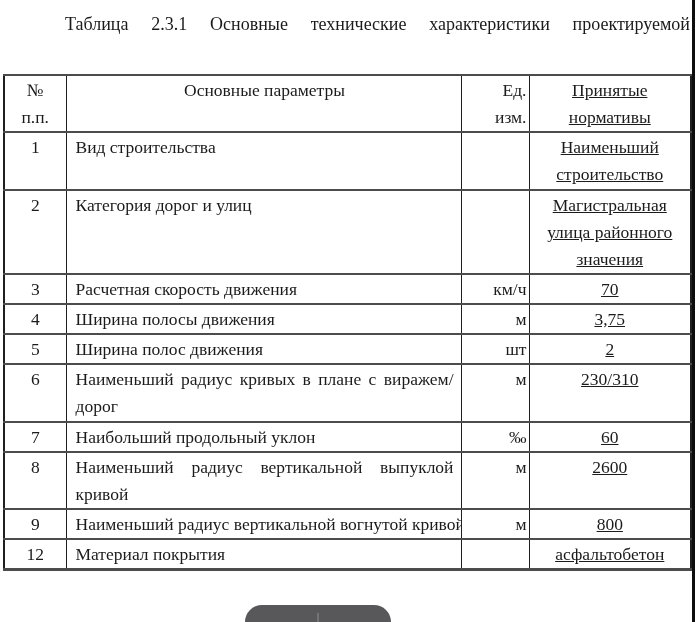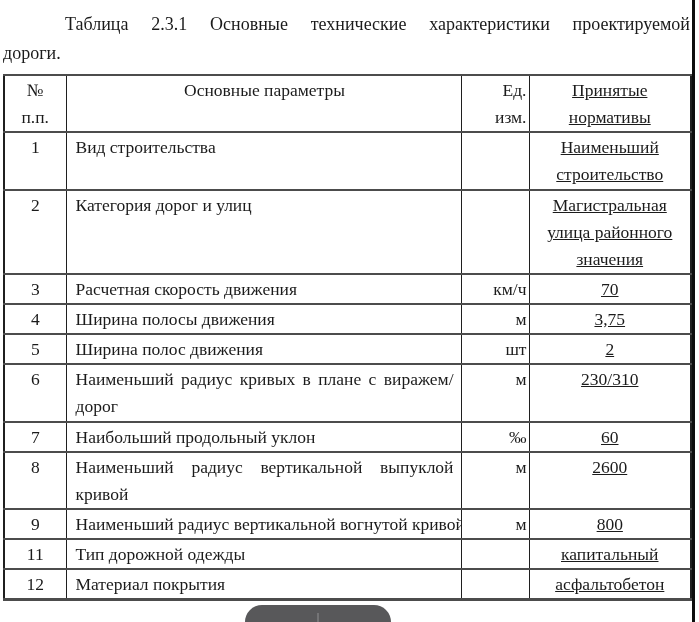--- a/index.html
+++ b/index.html
@@ -98,21 +98,20 @@
     margin-left: -1px;
   }
 </style>
 </head>
 <body>
 
 <div class="page">
 
   <div class="doc-title">
     <div class="t-line1">Таблица 2.3.1 Основные технические характеристики проектируемой автомобильной</div>
-    <div class="t-line2">дороги.</div>
   </div>
 
   <table class="doc-table">
     <colgroup>
       <col class="w-num">
         <col class="w-param">
         <col class="w-unit">
         <col class="w-value">
     </colgroup>
     <thead>
@@ -223,30 +222,20 @@
         <tr style="height: 28px;">
           <td class="c-num">9</td>
           <td class="c-param">
             <span class="pline">Наименьший радиус вертикальной вогнутой кривой</span>
           </td>
           <td class="c-unit">м</td>
           <td class="c-value">
             <span class="vline">800</span>
           </td>
         </tr>
-        <tr style="height: 27px;">
-          <td class="c-num">11</td>
-          <td class="c-param">
-            <span class="pline">Тип дорожной одежды</span>
-          </td>
-          <td class="c-unit"></td>
-          <td class="c-value">
-            <span class="vline">капитальный</span>
-          </td>
-        </tr>
         <tr style="height: 28px;">
           <td class="c-num">12</td>
           <td class="c-param">
             <span class="pline">Материал покрытия</span>
           </td>
           <td class="c-unit"></td>
           <td class="c-value">
             <span class="vline">асфальтобетон</span>
           </td>
         </tr>

